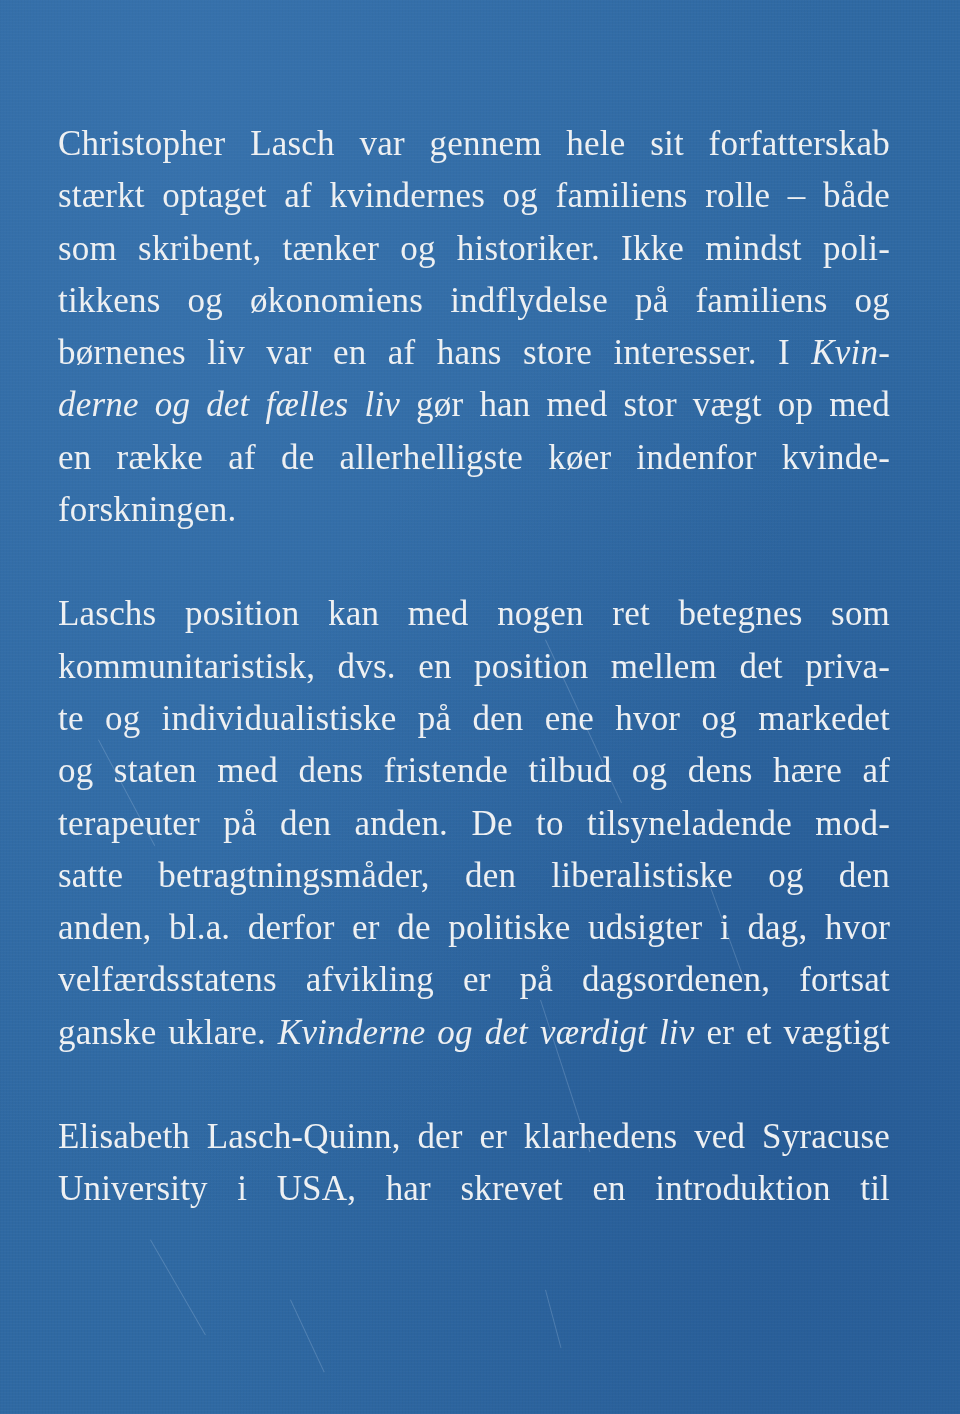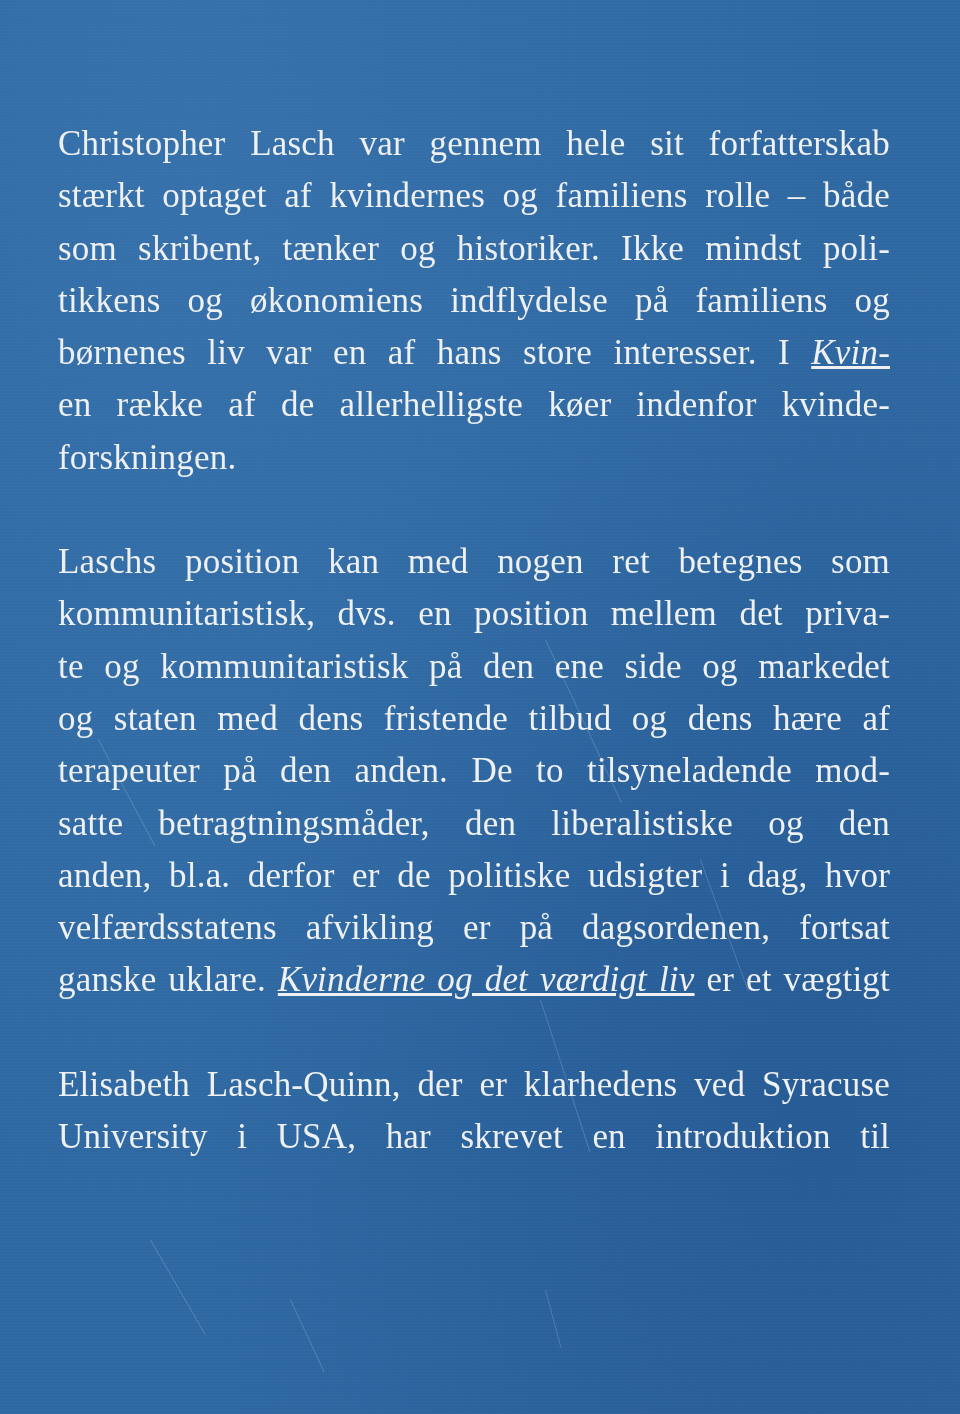--- a/index.html
+++ b/index.html
@@ -48,21 +48,20 @@
       white-space: nowrap;
       text-align: justify;
       text-align-last: justify;
       letter-spacing: 0.2px;
     }
     .line.last {
       text-align-last: left;
     }
     .line em {
       font-style: italic;
-      text-decoration: underline;
     }
     .gap {
       height: 52px;
     }
     .gap-small {
       height: 52px;
     }
   </style>
 </head>
 <body>
@@ -78,30 +77,31 @@
   <div class="scratch" style="left:545px; top:1290px; height:60px; transform:rotate(-15deg);"></div>
 
   <div class="blurb">
 
     <div class="para">
       <span class="line"><span>Christopher Lasch var gennem hele sit forfatterskab</span></span>
       <span class="line"><span>stærkt optaget af kvindernes og familiens rolle – både</span></span>
       <span class="line"><span>som skribent, tænker og historiker. Ikke mindst poli-</span></span>
       <span class="line"><span>tikkens og økonomiens indflydelse på familiens og</span></span>
       <span class="line"><span>børnenes liv var en af hans store interesser. I </span><em>Kvin-</em></span>
+      <span class="line"><em>derne og det fælles liv</em><span> gør han med stor vægt op med</span></span>
       <span class="line"><span>en række af de allerhelligste køer indenfor kvinde-</span></span>
       <span class="line last"><span>forskningen.</span></span>
     </div>
 
     <div class="gap"></div>
 
     <div class="para">
       <span class="line"><span>Laschs position kan med nogen ret betegnes som</span></span>
       <span class="line"><span>kommunitaristisk, dvs. en position mellem det priva-</span></span>
-      <span class="line"><span>te og kommunitaristisk på den ene side og markedet</span></span>
+      <span class="line"><span>te og individualistiske på den ene hvor og markedet</span></span>
       <span class="line"><span>og staten med dens fristende tilbud og dens hære af</span></span>
       <span class="line"><span>terapeuter på den anden. De to tilsyneladende mod-</span></span>
       <span class="line"><span>satte betragtningsmåder, den liberalistiske og den</span></span>
       <span class="line"><span>anden, bl.a. derfor er de politiske udsigter i dag, hvor</span></span>
       <span class="line"><span>velfærdsstatens afvikling er på dagsordenen, fortsat</span></span>
       <span class="line"><span>ganske uklare. </span><em>Kvinderne og det værdigt liv</em><span> er et vægtigt</span></span>
     </div>
 
     <div class="gap-small"></div>
 

